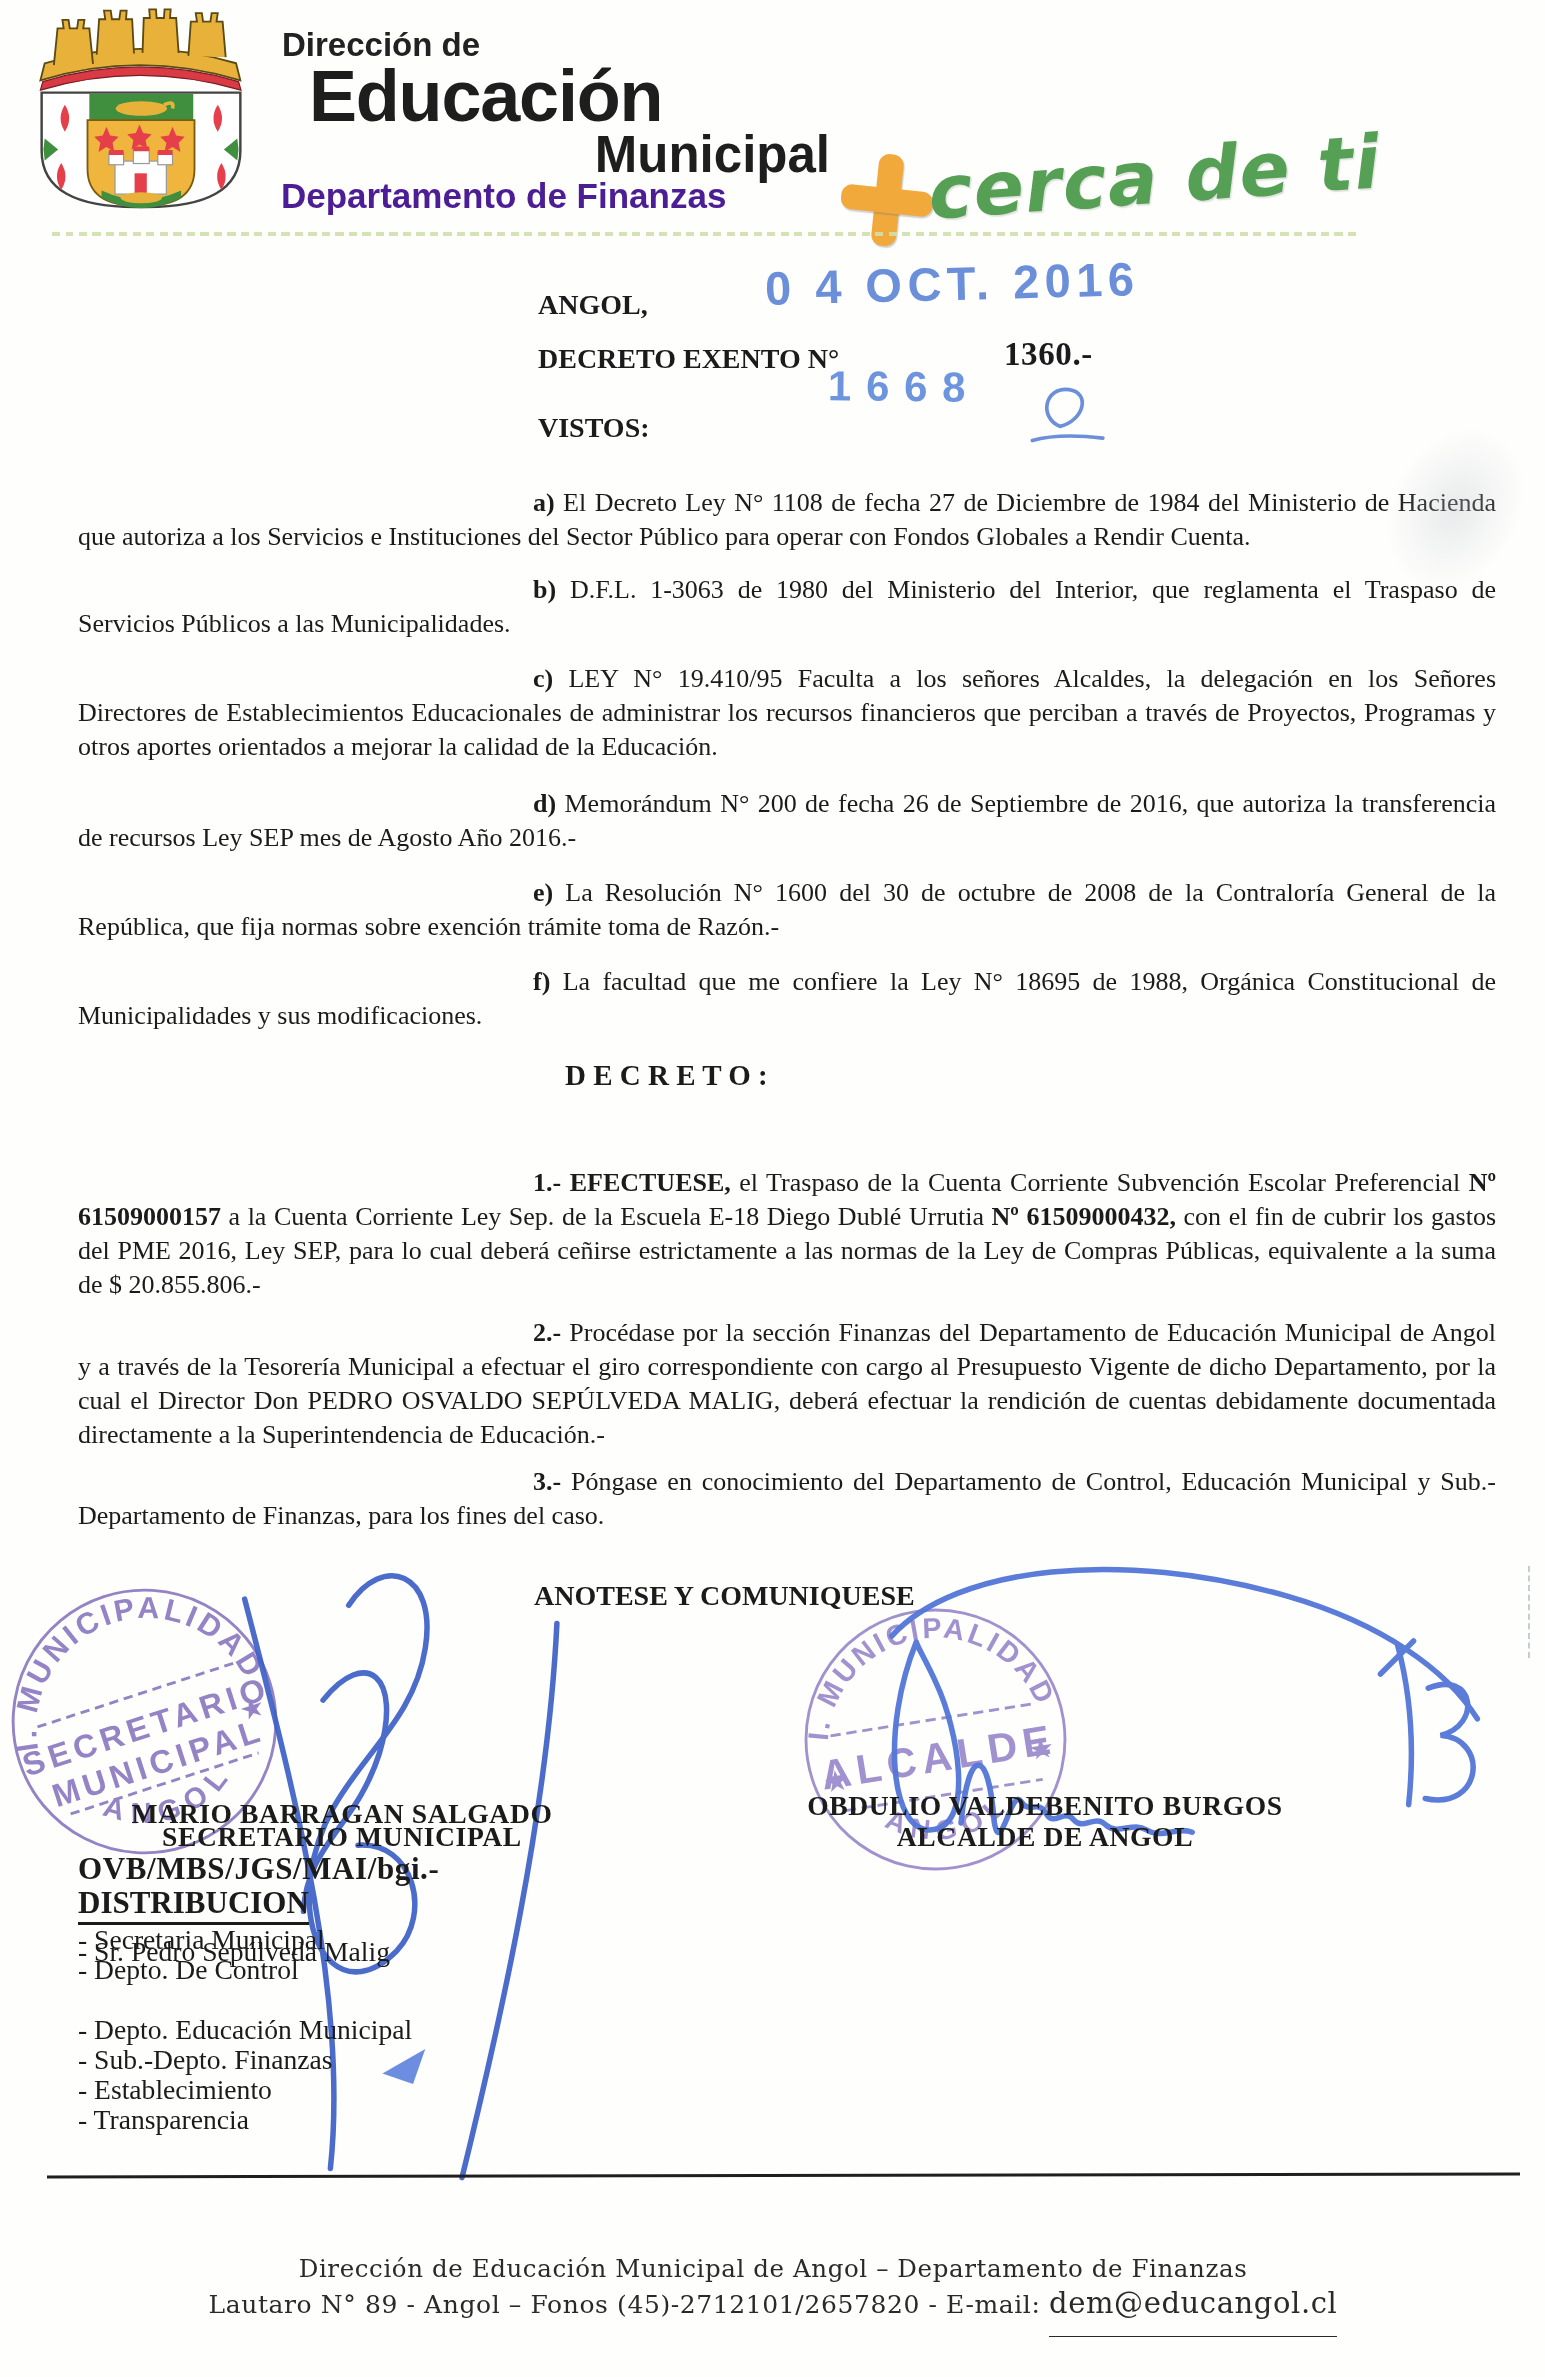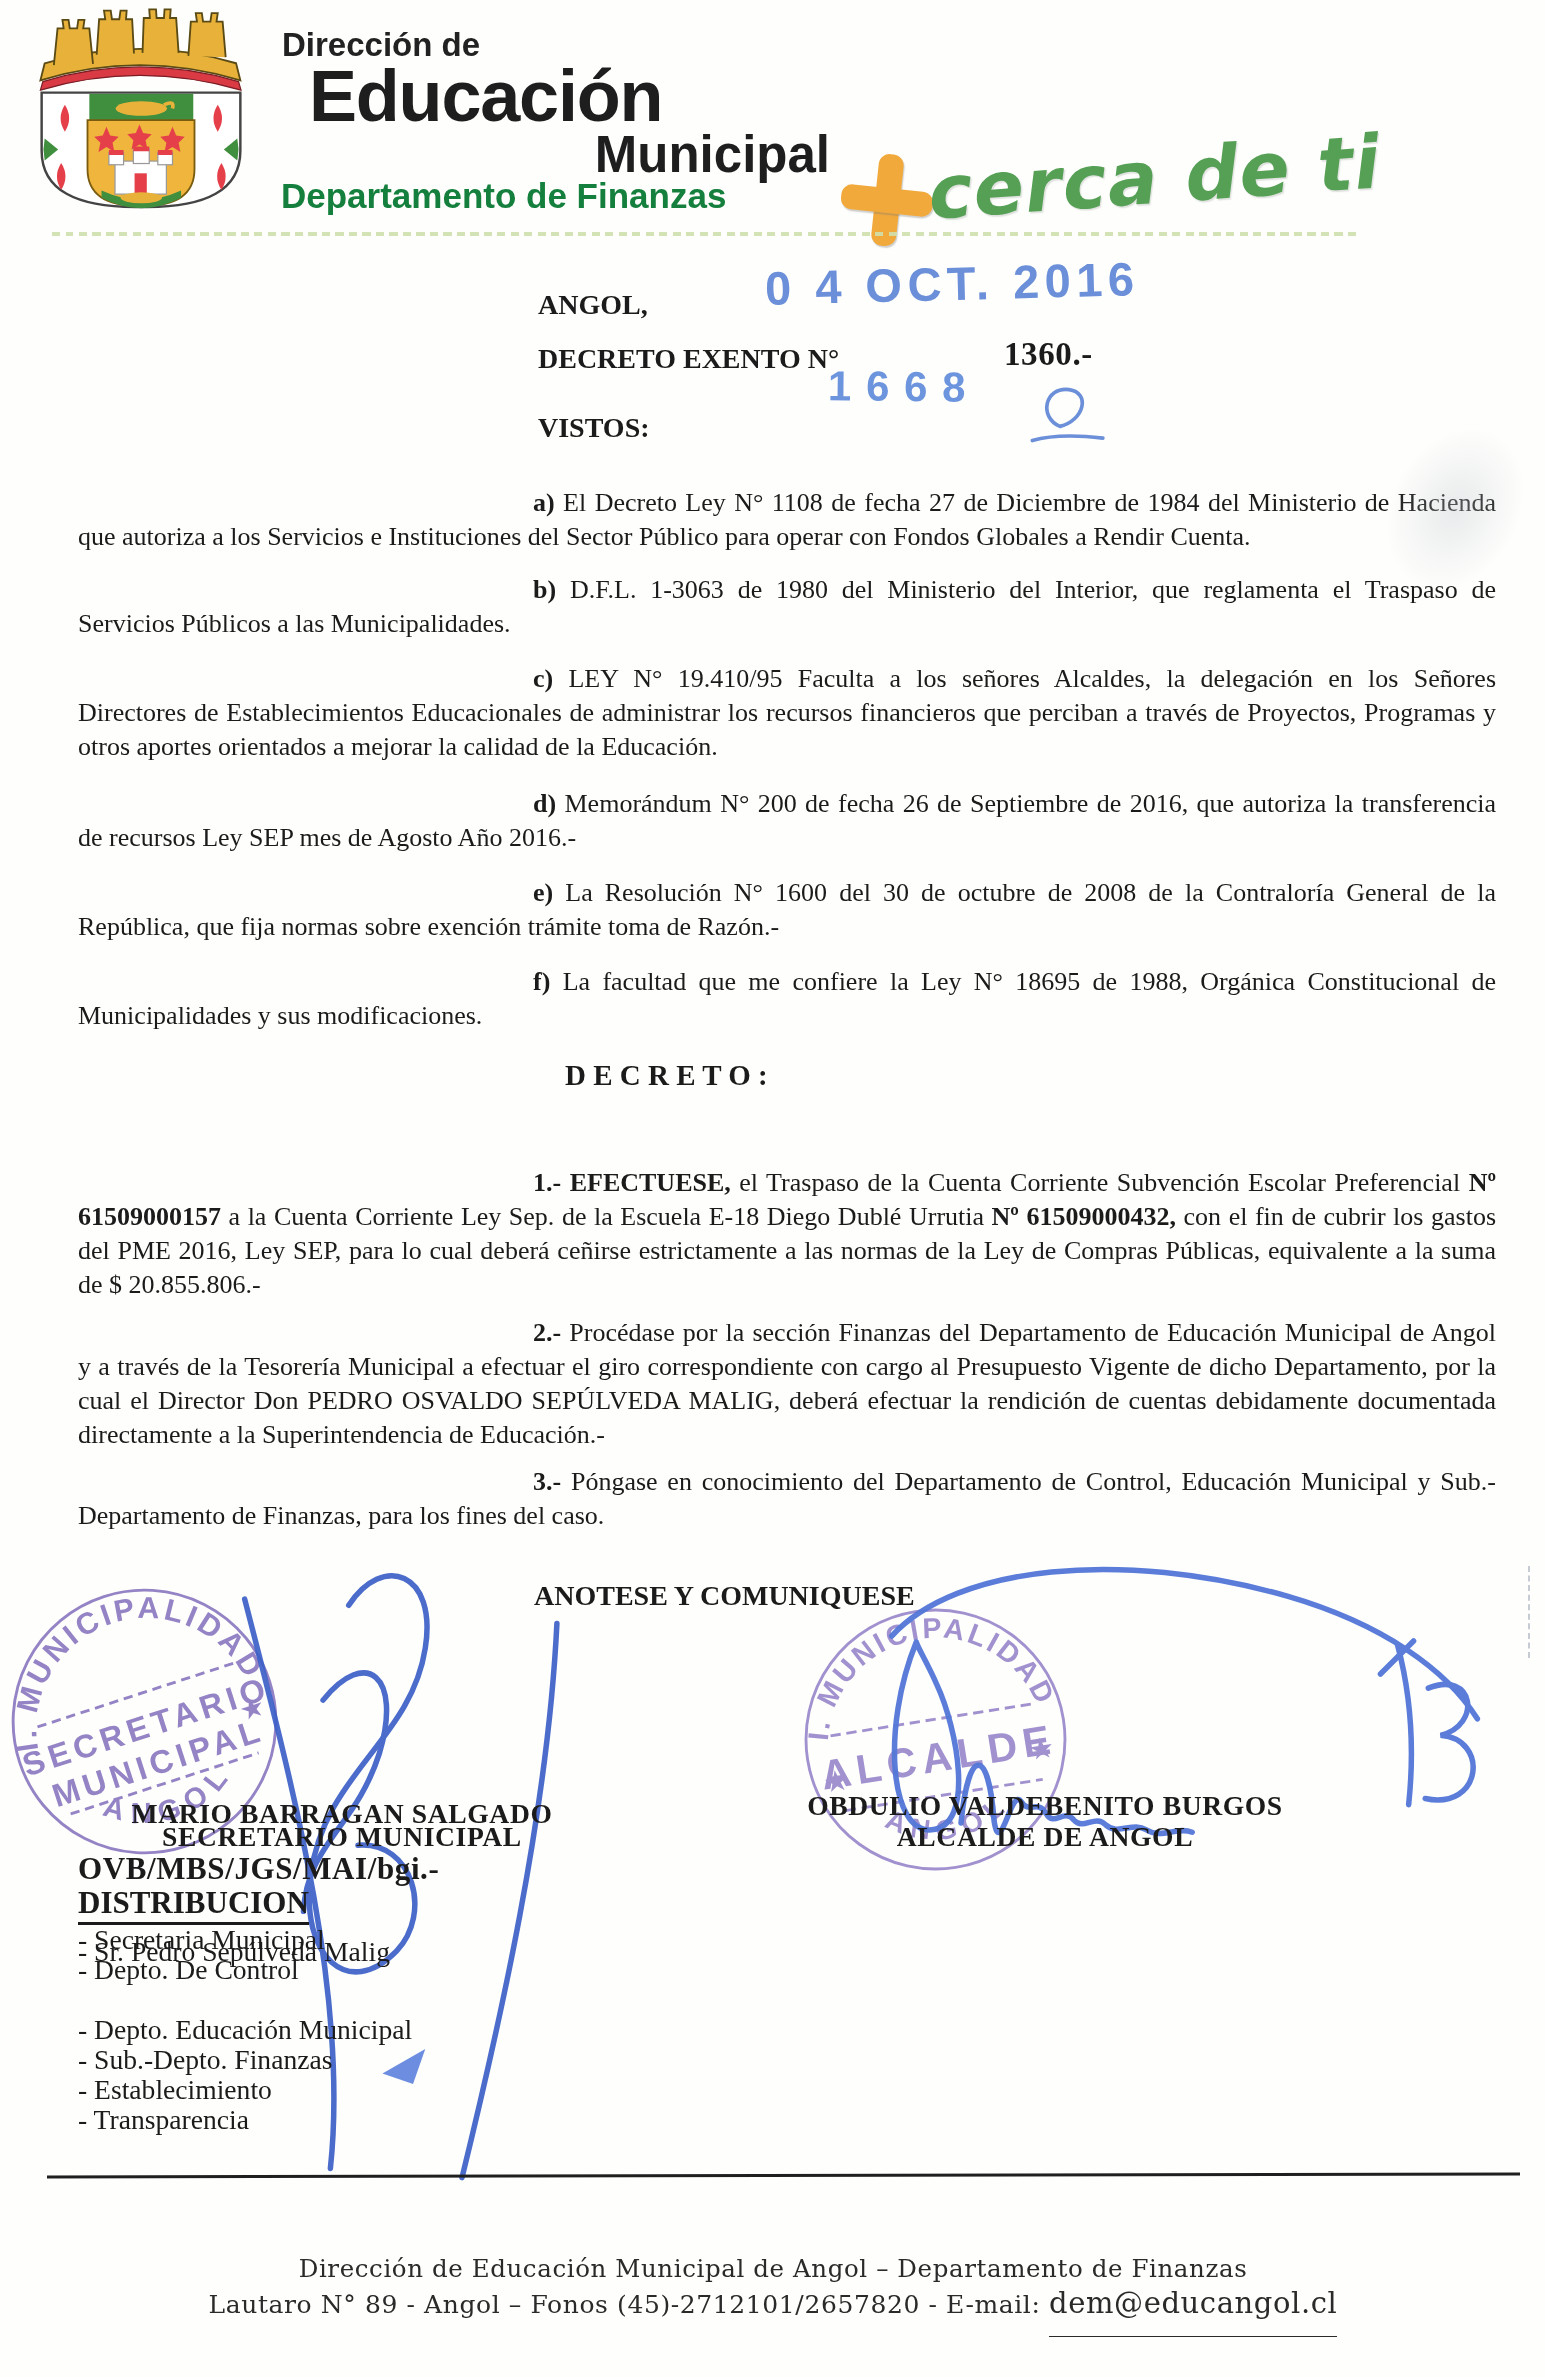--- a/index.html
+++ b/index.html
@@ -6,21 +6,21 @@
   .page{
     position:relative; width:1546px; height:2377px; margin:0 auto;
     background:#fefefc; overflow:hidden;
     font-family:"Liberation Serif", serif; color:#1b1b1b;
   }
   
   .logo{position:absolute; left:17px; top:7.4px; width:248px; height:203px;}
   .org-line1{position:absolute; left:282px; top:26px;  font-family:"Liberation Sans",sans-serif; font-weight:bold; font-size:33px; color:#222;}
   .org-line2{position:absolute; left:277px; top:55px;  font-family:"Liberation Sans",sans-serif; font-weight:bold; font-size:72px; letter-spacing:-1.2px; color:#1e1e1e;margin-left:32px;}
   .org-line3{position:absolute; left:279px; top:125px; width:551px; text-align:right; font-family:"Liberation Sans",sans-serif; font-weight:bold; font-size:51px; color:#1e1e1e;}
-  .org-line4{position:absolute; left:281px; top:176px; font-family:"Liberation Sans",sans-serif; font-weight:bold; font-size:35px; color:#15803d;}
+  .org-line4{position:absolute; left:281px; top:176px; font-family:"Liberation Sans",sans-serif; font-weight:bold; font-size:35px; color:#4c1d95;}
   .slogan-plus{position:absolute; left:841px; top:154px; width:92px; height:92px; transform:rotate(6deg);}
   .slogan-plus .bar{position:absolute; background:#f2a93b; border-radius:11px; box-shadow:1.2px 1.8px 1.2px rgba(120,120,120,.35);}
   .slogan-plus .v{left:34px; top:0; width:24.5px; height:92px;}
   .slogan-plus .h{left:0; top:34px; width:92px; height:24.5px;}
   .slogan-text{position:absolute; left:928px; top:134px; font-family:"DejaVu Sans",sans-serif; font-style:italic; font-weight:bold; font-size:74px; color:#55a055; transform:rotate(-4deg); text-shadow:1.2px 1.8px 1.2px rgba(150,160,150,.3); letter-spacing:1.2px;}
   .green-rule{position:absolute; left:52px; top:232px; width:1304px; height:4.3px;
     background:repeating-linear-gradient(90deg,#cfe0ad 0 8px, rgba(0,0,0,0) 8px 13.5px); opacity:.9;}
   
   .lbl{position:absolute; font-weight:bold; font-size:28px;}
   .city{left:538px; top:289px;}

